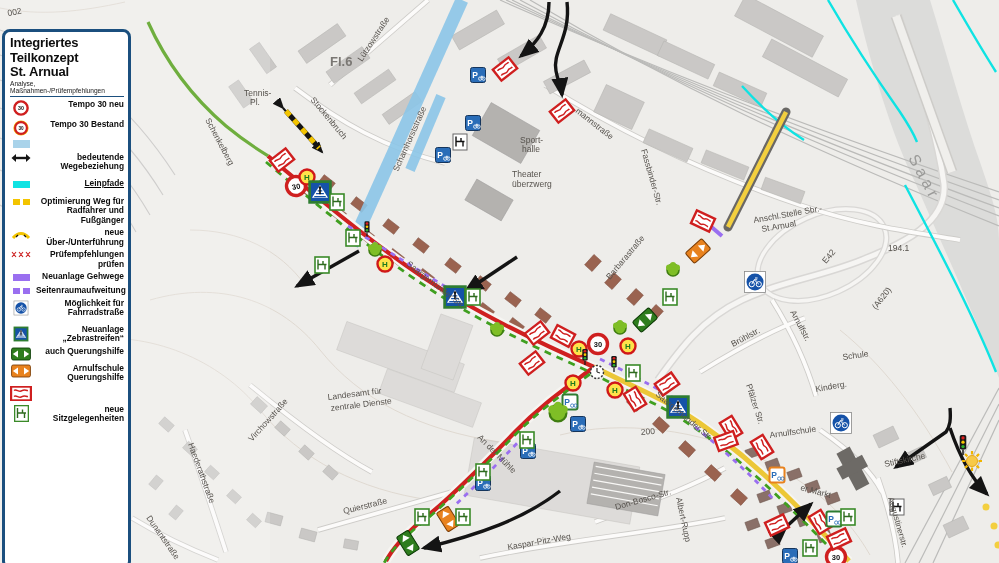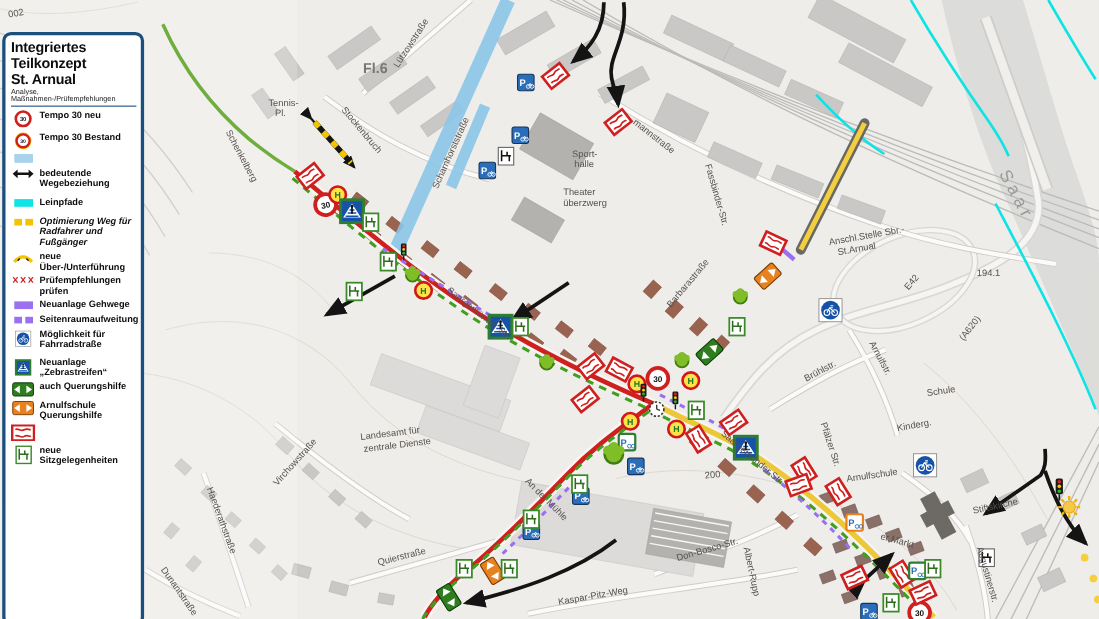--- a/index.html
+++ b/index.html
@@ -8,21 +8,21 @@
   #stage{position:absolute;inset:0;width:999px;height:563px;}
   svg text{user-select:none;}
   .lb{fill:#56524d;font-size:8.5px;font-family:"Liberation Sans",sans-serif;}
   .lbB{fill:#7a7773;font-weight:bold;}
   
   .legend{position:absolute;left:2px;top:29px;width:129px;height:540px;background:#fff;
           border:3px solid #1b4f7e;border-radius:8px;box-sizing:border-box;
           padding:4px 4px 4px 5px;z-index:5;}
   .lg-title{font-size:13px;font-weight:bold;color:#0d0d0d;line-height:1.12;letter-spacing:-.2px;}
   .lg-sub{font-size:6.6px;color:#1a1a1a;border-bottom:1px solid #1b4f7e;padding-bottom:2px;margin-bottom:2px;}
-  .li{display:flex;gap:4px;margin-top:3.5px;align-items:flex-start;}
+  .li{display:flex;gap:4px;margin-top:3.5px;align-items:flex-start;text-align:right;}
   .li .ic{flex:0 0 22px;display:flex;align-items:center;justify-content:center;min-height:10px;}
   .li .tx{flex:1;}
   .li .lab{font-size:8.4px;font-weight:bold;color:#0d0d0d;line-height:1.1;}
   .li .sub{font-size:6.2px;font-weight:normal;color:#1a1a1a;line-height:1.12;}
   .sw{display:inline-block;}
   .sw-blue{width:17px;height:8px;background:#a9d3ea;}
   .sw-cyan{width:17px;height:7px;background:#0fe3e3;}
   .dash2{display:flex;gap:3px;}
   .dash2 i{display:block;width:7px;height:5.5px;}
   .dy i{background:#f3c400;}
@@ -524,27 +524,27 @@
   <div class="li">
     <span class="ic">
         <svg width="20" height="10" viewBox="0 0 20 10">
           <path d="M4,5 H16" stroke="#141414" stroke-width="2.4"></path>
           <path d="M5,1 L0.5,5 L5,9 Z" fill="#141414"></path>
           <path d="M15,1 L19.5,5 L15,9 Z" fill="#141414"></path>
         </svg>
       </span>
     <span class="tx lab">bedeutende Wegebeziehung</span>
     </div>
+  <div class="li" style="margin-top:8px;text-decoration:underline;">
+    <span class="ic">
+        <span class="sw sw-cyan"></span>
+      </span>
+    <span class="tx lab">Leinpfade</span>
+    </div>
   <div class="li" style="margin-top:8px;">
-    <span class="ic">
-        <span class="sw sw-cyan"></span>
-      </span>
-    <span class="tx lab">Leinpfade</span>
-    </div>
-  <div class="li" style="margin-top:8px;font-style:italic;">
     <span class="ic">
         <span class="dash2 dy">
           <i></i>
           <i></i>
         </span>
       </span>
     <span class="tx lab">Optimierung Weg für Radfahrer und Fußgänger</span>
     </div>
   <div class="li">
     <span class="ic">

